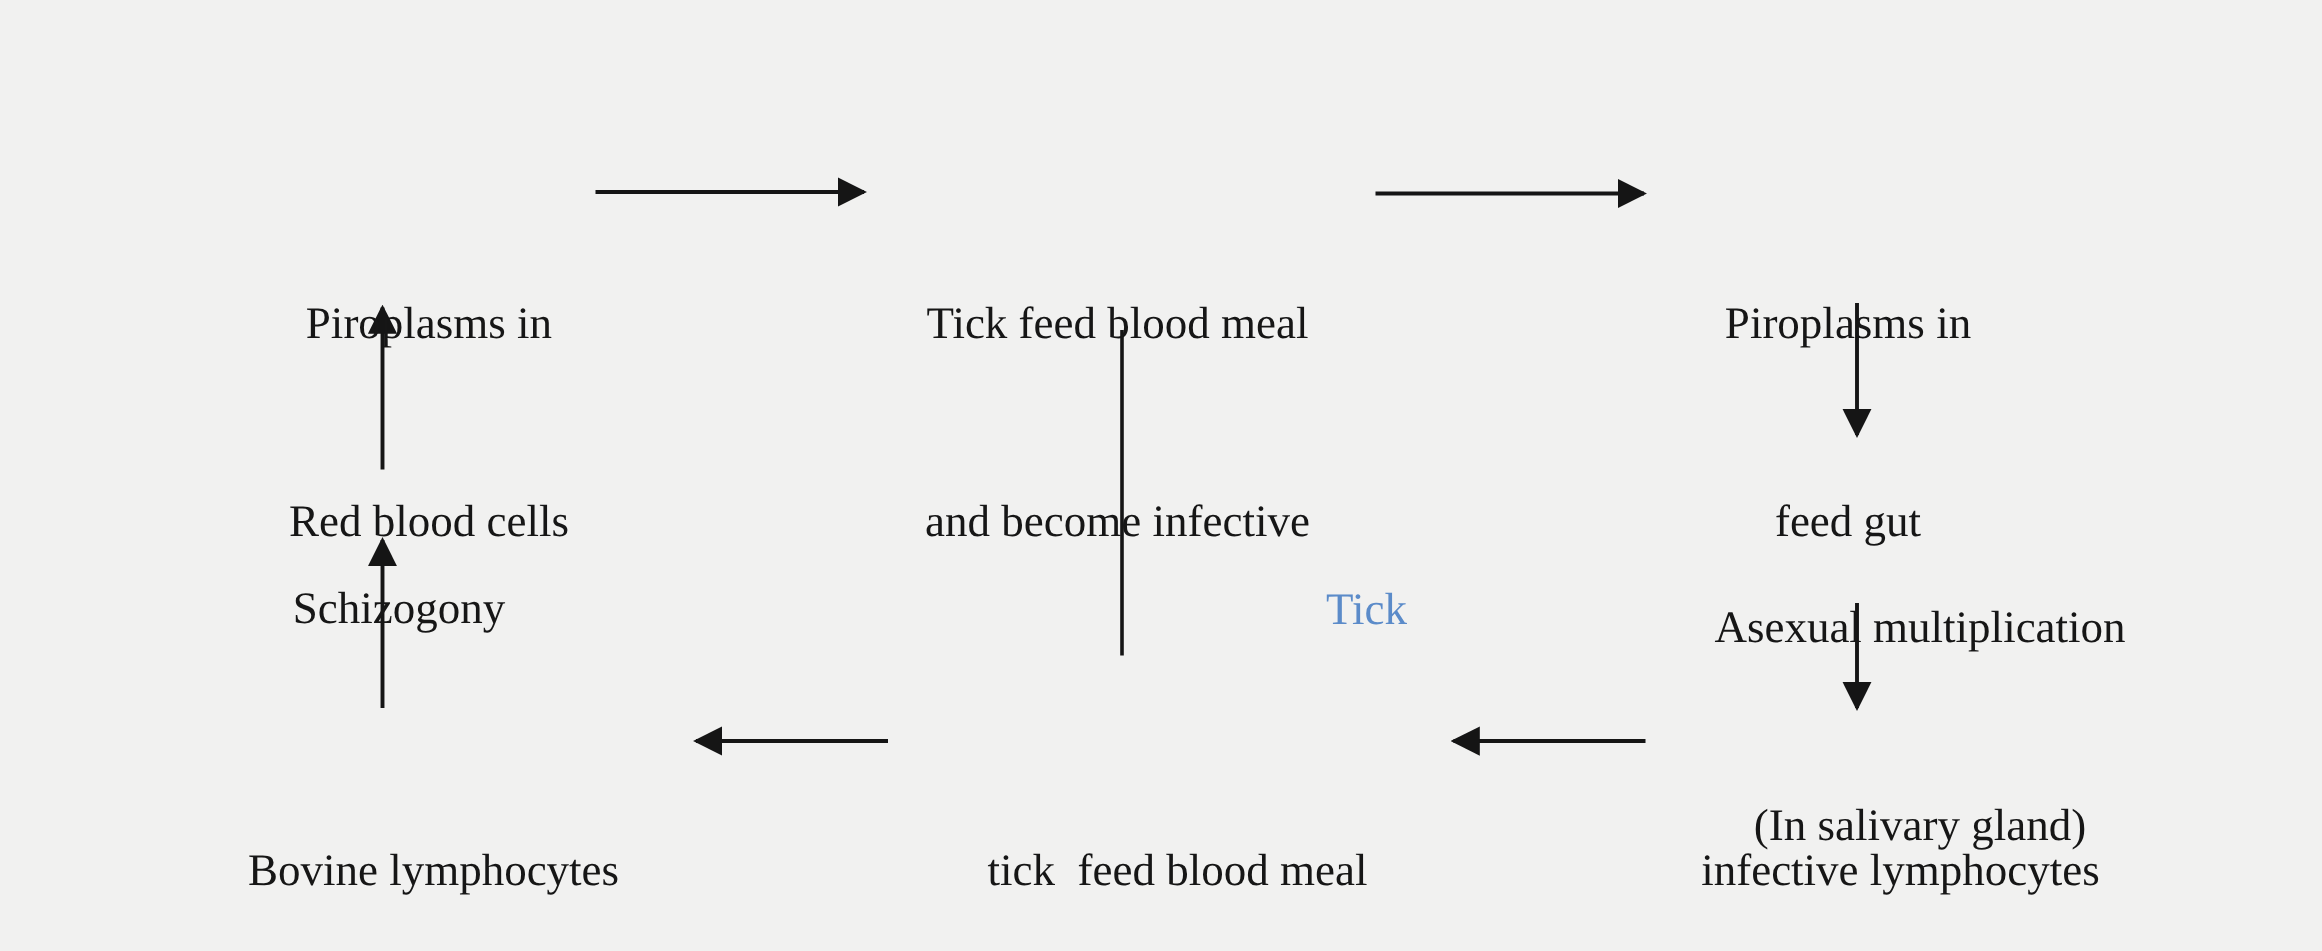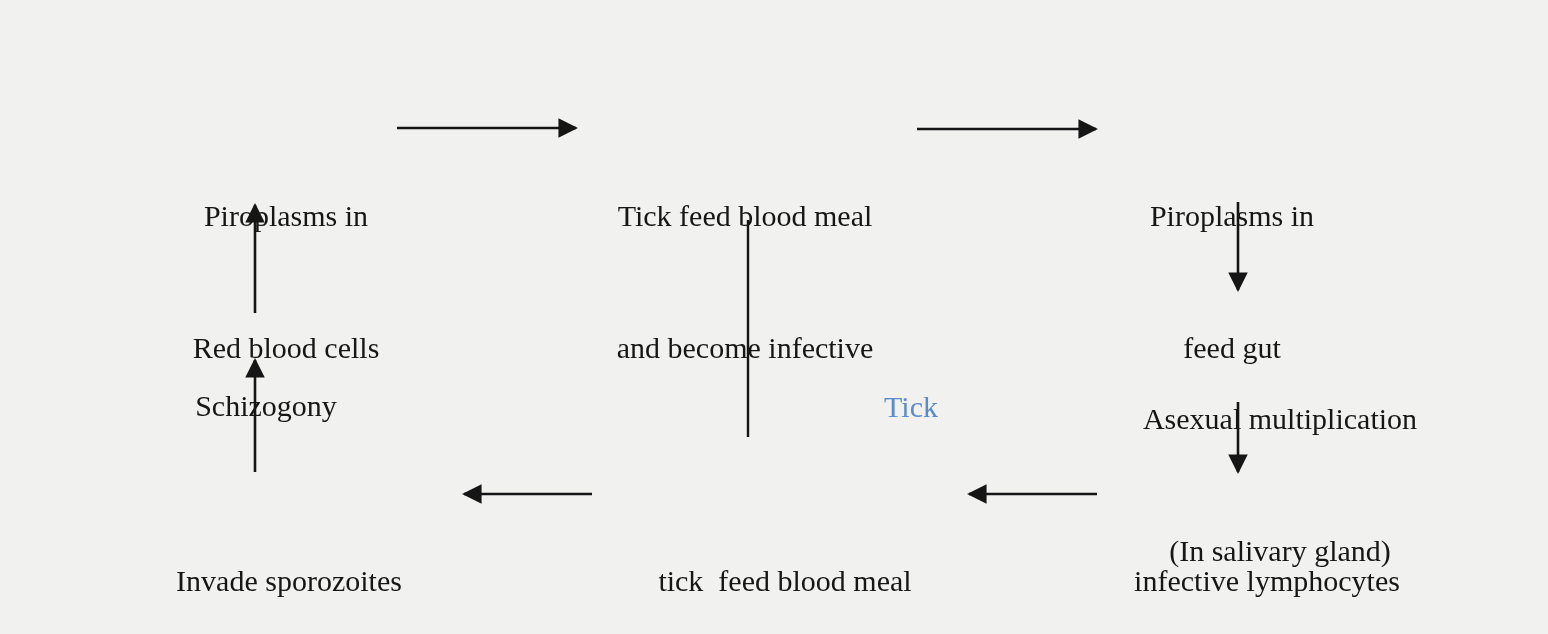--- a/index.html
+++ b/index.html
@@ -100,21 +100,21 @@
   <div class="node host-label" style="left:911px; top:297px;">
     <div>Tick</div>
   </div>
 
   <div class="node" style="left:1280px; top:309px;">
     <div>Asexual multiplication</div>
     <div>(In salivary gland)</div>
   </div>
 
   <div class="node" style="left:289px; top:471px;">
-    <div>Invade sporozoites</div>
+    <div>Bovine lymphocytes</div>
     
   </div>
 
   <div class="node" style="left:785px; top:471px;">
     <div>tick  feed blood meal</div>
     
   </div>
 
   <div class="node" style="left:1267px; top:471px;">
     <div>infective lymphocytes</div>

